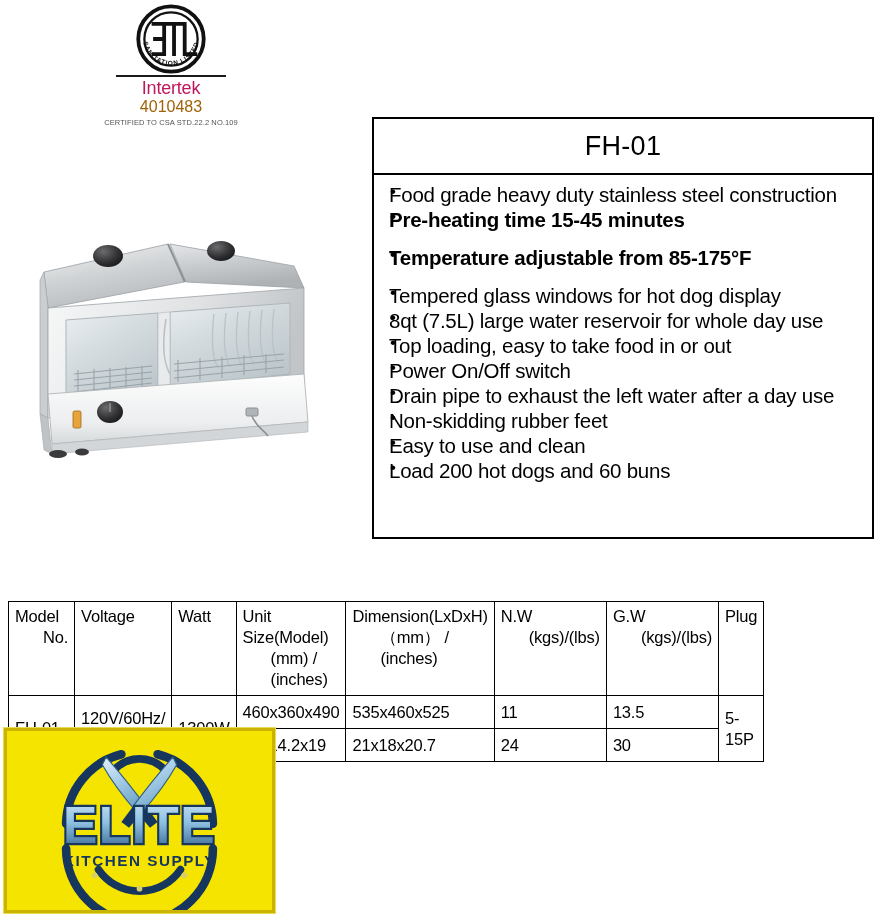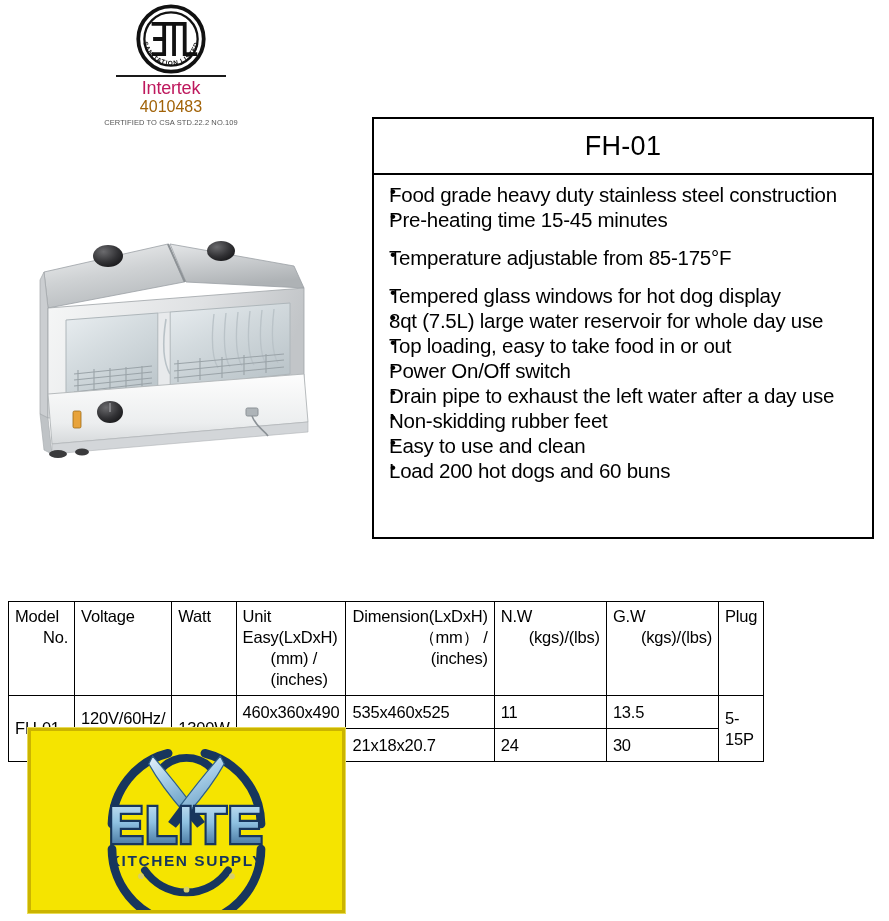--- a/index.html
+++ b/index.html
@@ -97,20 +97,21 @@
     letter-spacing: -0.25px;
   }
   .feature-list li::before {
     content: "\2022";
     position: absolute;
     left: 16px;
     font-size: 17px;
   }
   .feature-list li.gap-after {
     margin-bottom: 13px;
+    font-weight: bold;
   }
   .feature-list li.indent::before {
     content: "\2022\00a0";
   }
 
   
   .spec-table {
     position: absolute;
     left: 8px;
     top: 601px;
@@ -131,32 +132,32 @@
   .spec-table td.sub {
     height: 28px;
     vertical-align: middle;
     padding-top: 2px;
     padding-bottom: 2px;
   }
   .col-model   { width: 82px; }
   .col-voltage { width: 112px; }
   .col-watt    { width: 88px; }
   .col-unit    { width: 150px; }
-  .col-dim     { width: 152px; text-align: right; }
+  .col-dim     { width: 152px; }
   .col-nw      { width: 102px; }
   .col-gw      { width: 102px; }
   .col-plug    { width: 84px; }
   .hdr-line2 { display: block; margin-left: 28px; }
 
   
   .logo-box {
     position: absolute;
-    left: 28px;
+    left: 4px;
     top: 728px;
-    width: 317px;
+    width: 271px;
     height: 185px;
     background: #f5e400;
     border: 3px solid #cbb400;
     box-sizing: border-box;
     box-shadow: 0 0 0 1px #e9dc55;
   }
   .logo-svg {
     display: block;
     width: 100%;
     height: 100%;
@@ -316,21 +317,21 @@
 <table class="spec-table">
   <tbody>
     <tr>
       <td class="head col-model">
         <span>Model</span>
         <span class="hdr-line2">No.</span>
       </td>
       <td class="head col-voltage">Voltage</td>
       <td class="head col-watt">Watt</td>
       <td class="head col-unit">
-        <span>Unit Easy(LxDxH)</span>
+        <span>Unit Size(Model)</span>
         <span class="hdr-line2">(mm) / (inches)</span>
       </td>
       <td class="head col-dim">
         <span>Dimension(LxDxH)</span>
         <span class="hdr-line2">（mm） / (inches)</span>
       </td>
       <td class="head col-nw">
         <span>N.W</span>
         <span class="hdr-line2">(kgs)/(lbs)</span>
       </td>

